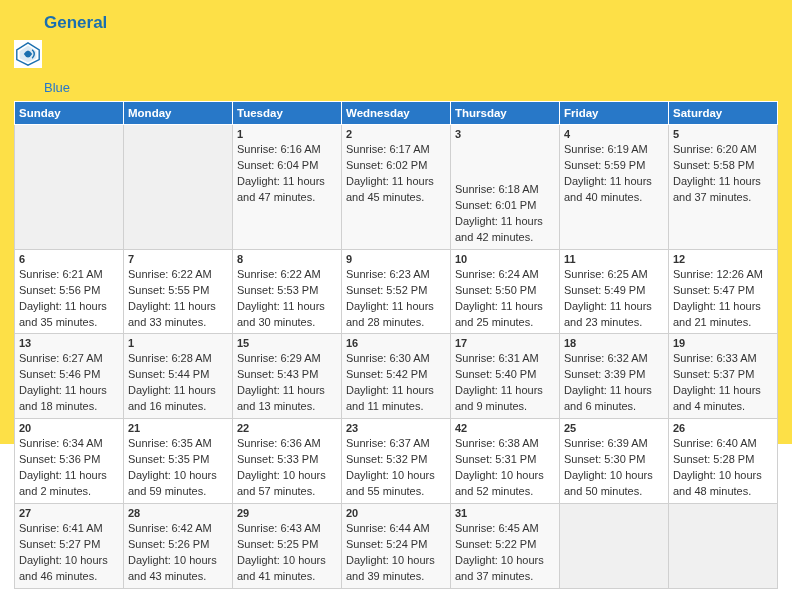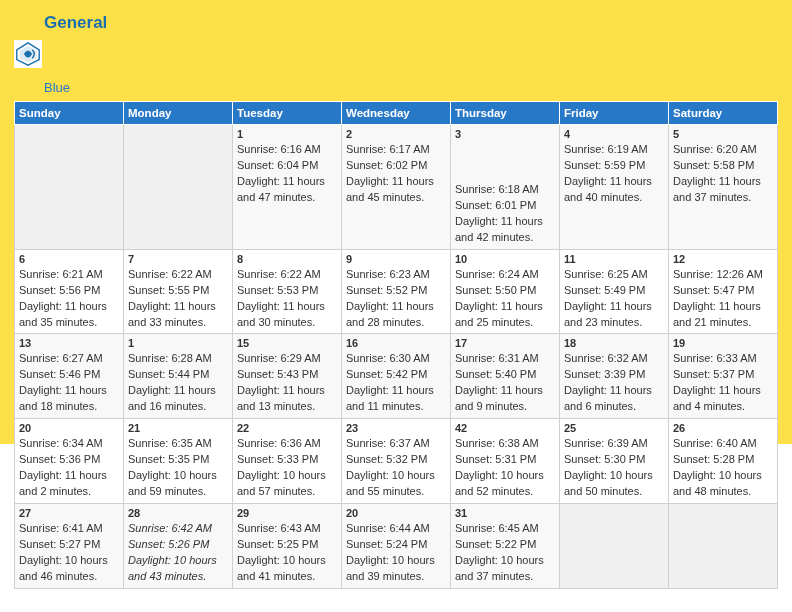--- a/index.html
+++ b/index.html
@@ -296,21 +296,21 @@
         </tr>
         <tr>
           <td>
             <span class="day-num">27</span>
             <div class="cell-content" style="white-space: pre-line;">Sunrise: 6:41 AM
 Sunset: 5:27 PM
 Daylight: 10 hours and 46 minutes.</div>
           </td>
           <td>
             <span class="day-num">28</span>
-            <div class="cell-content" style="white-space: pre-line; font-style: italic;">Sunrise: 6:42 AM
+            <div class="cell-content" style="white-space: pre-line;">Sunrise: 6:42 AM
 Sunset: 5:26 PM
 Daylight: 10 hours and 43 minutes.</div>
           </td>
           <td>
             <span class="day-num">29</span>
             <div class="cell-content" style="white-space: pre-line;">Sunrise: 6:43 AM
 Sunset: 5:25 PM
 Daylight: 10 hours and 41 minutes.</div>
           </td>
           <td>

